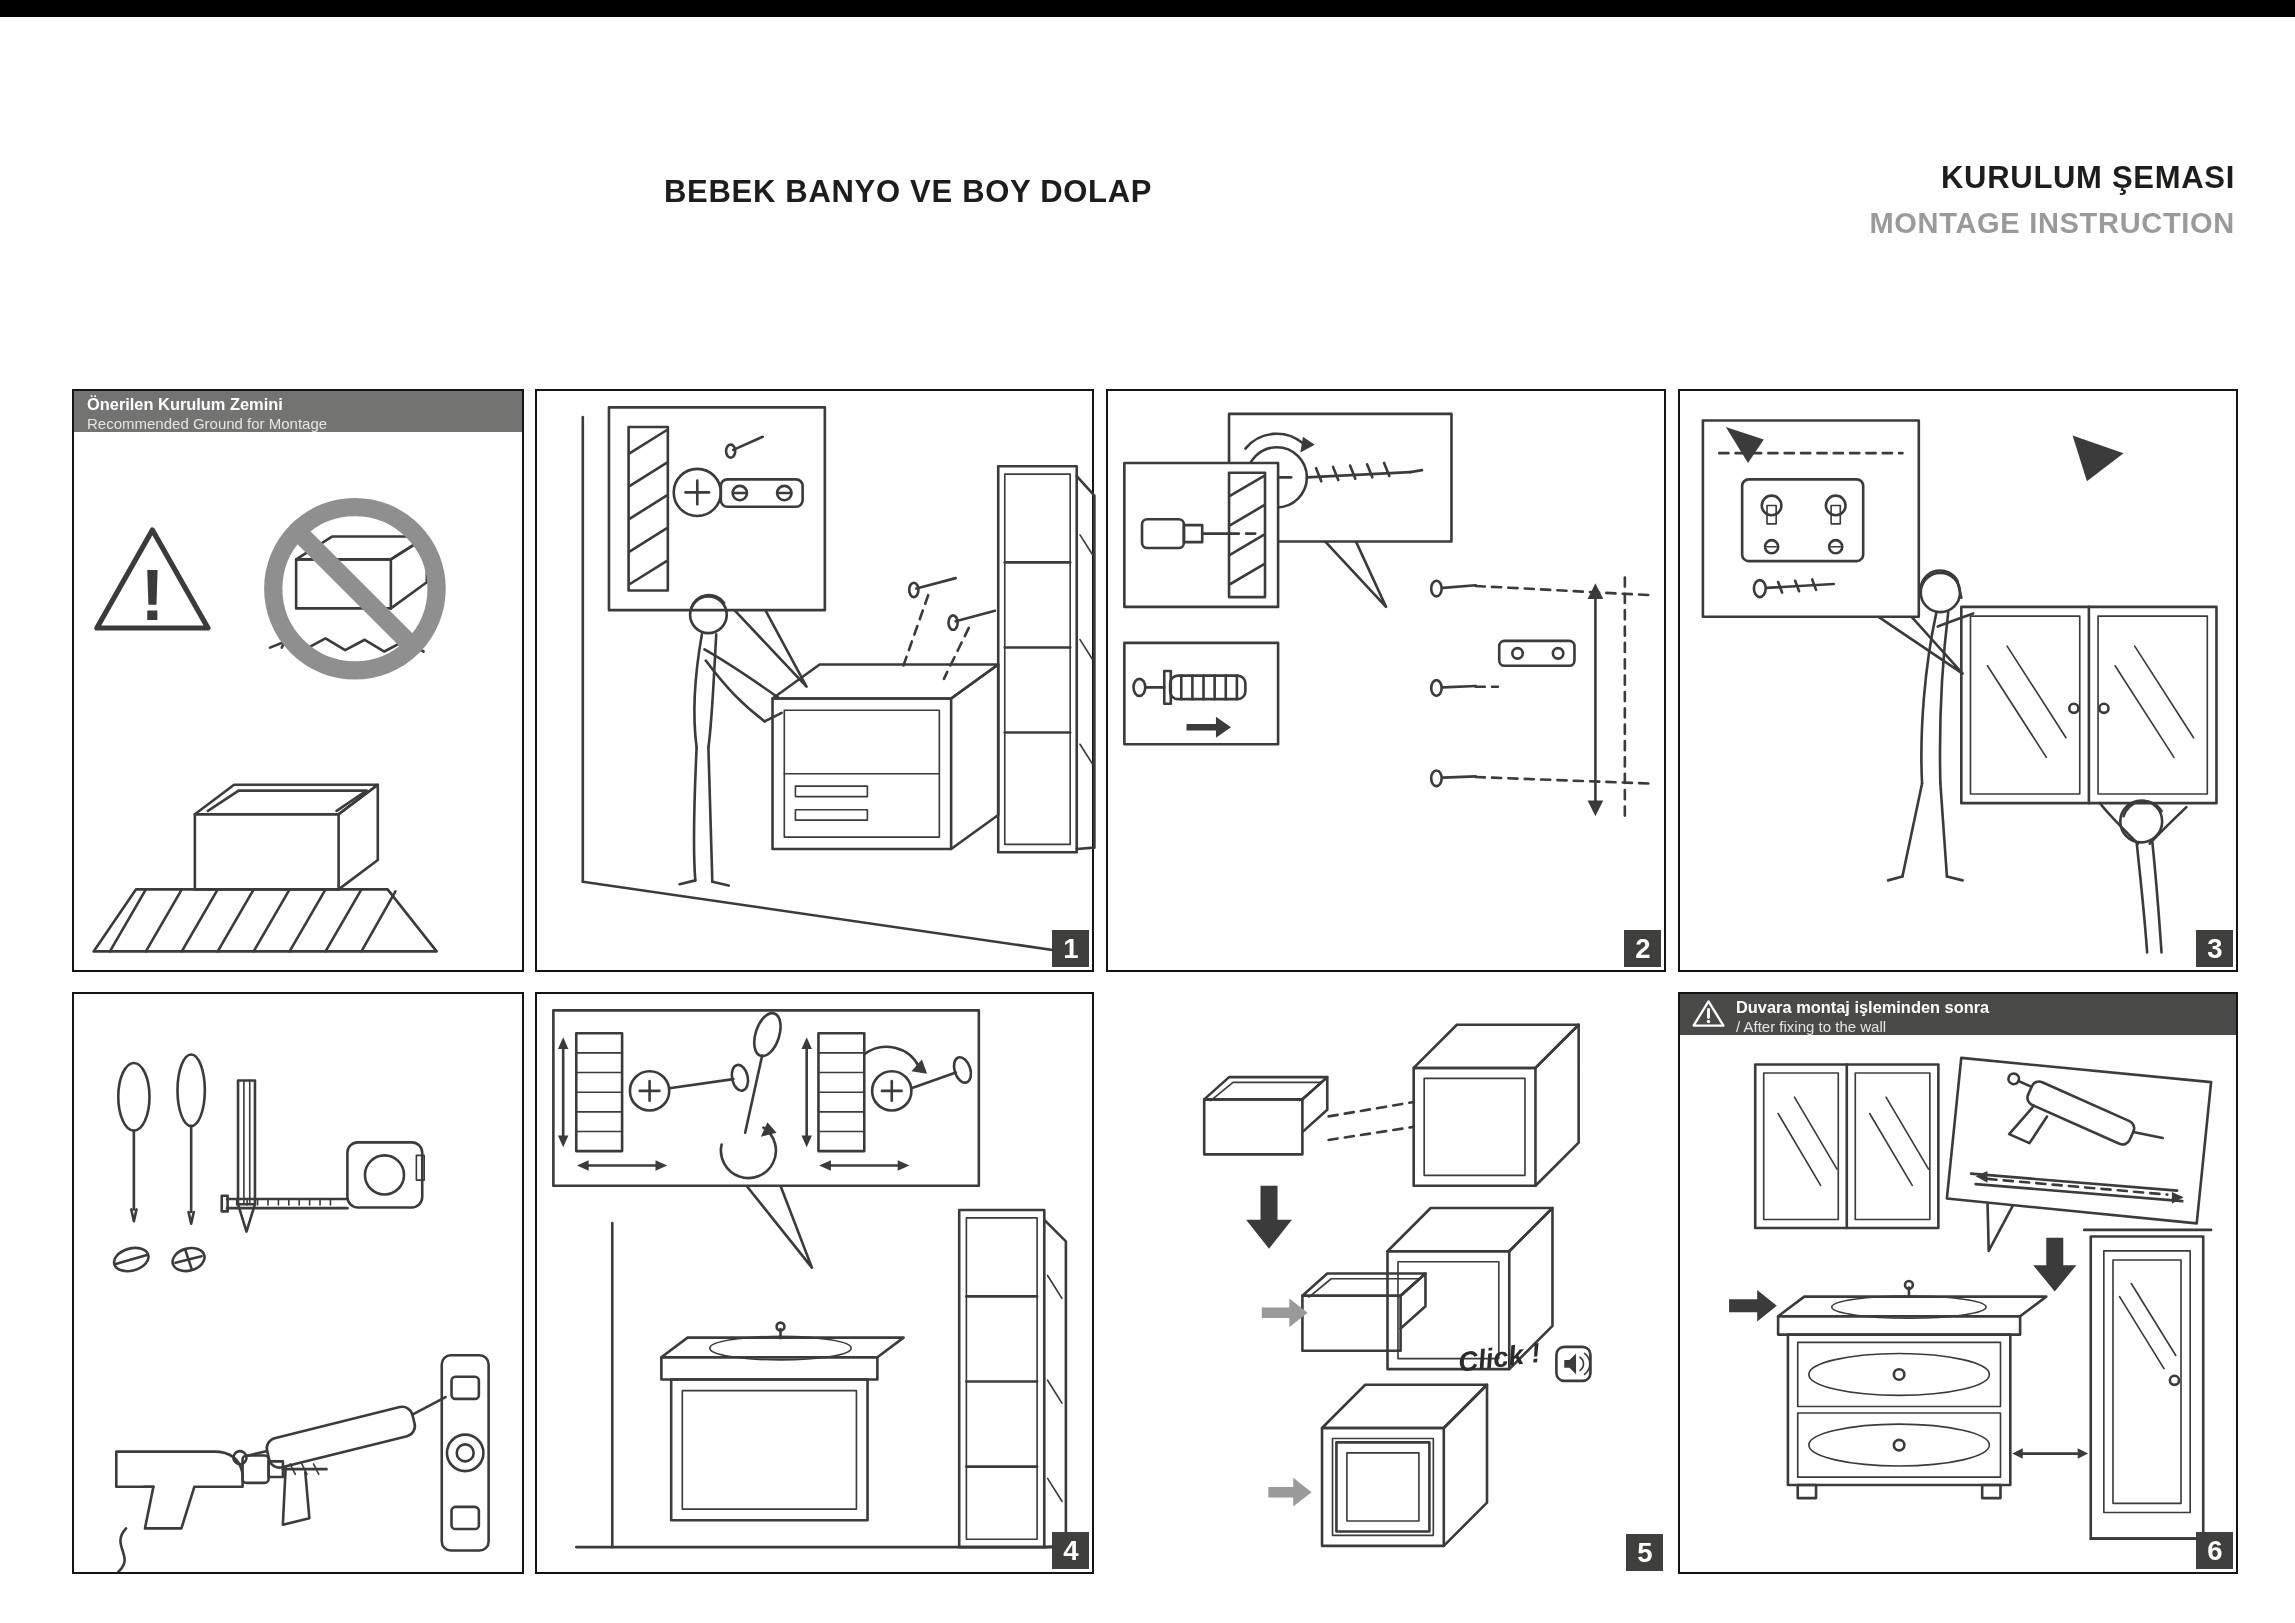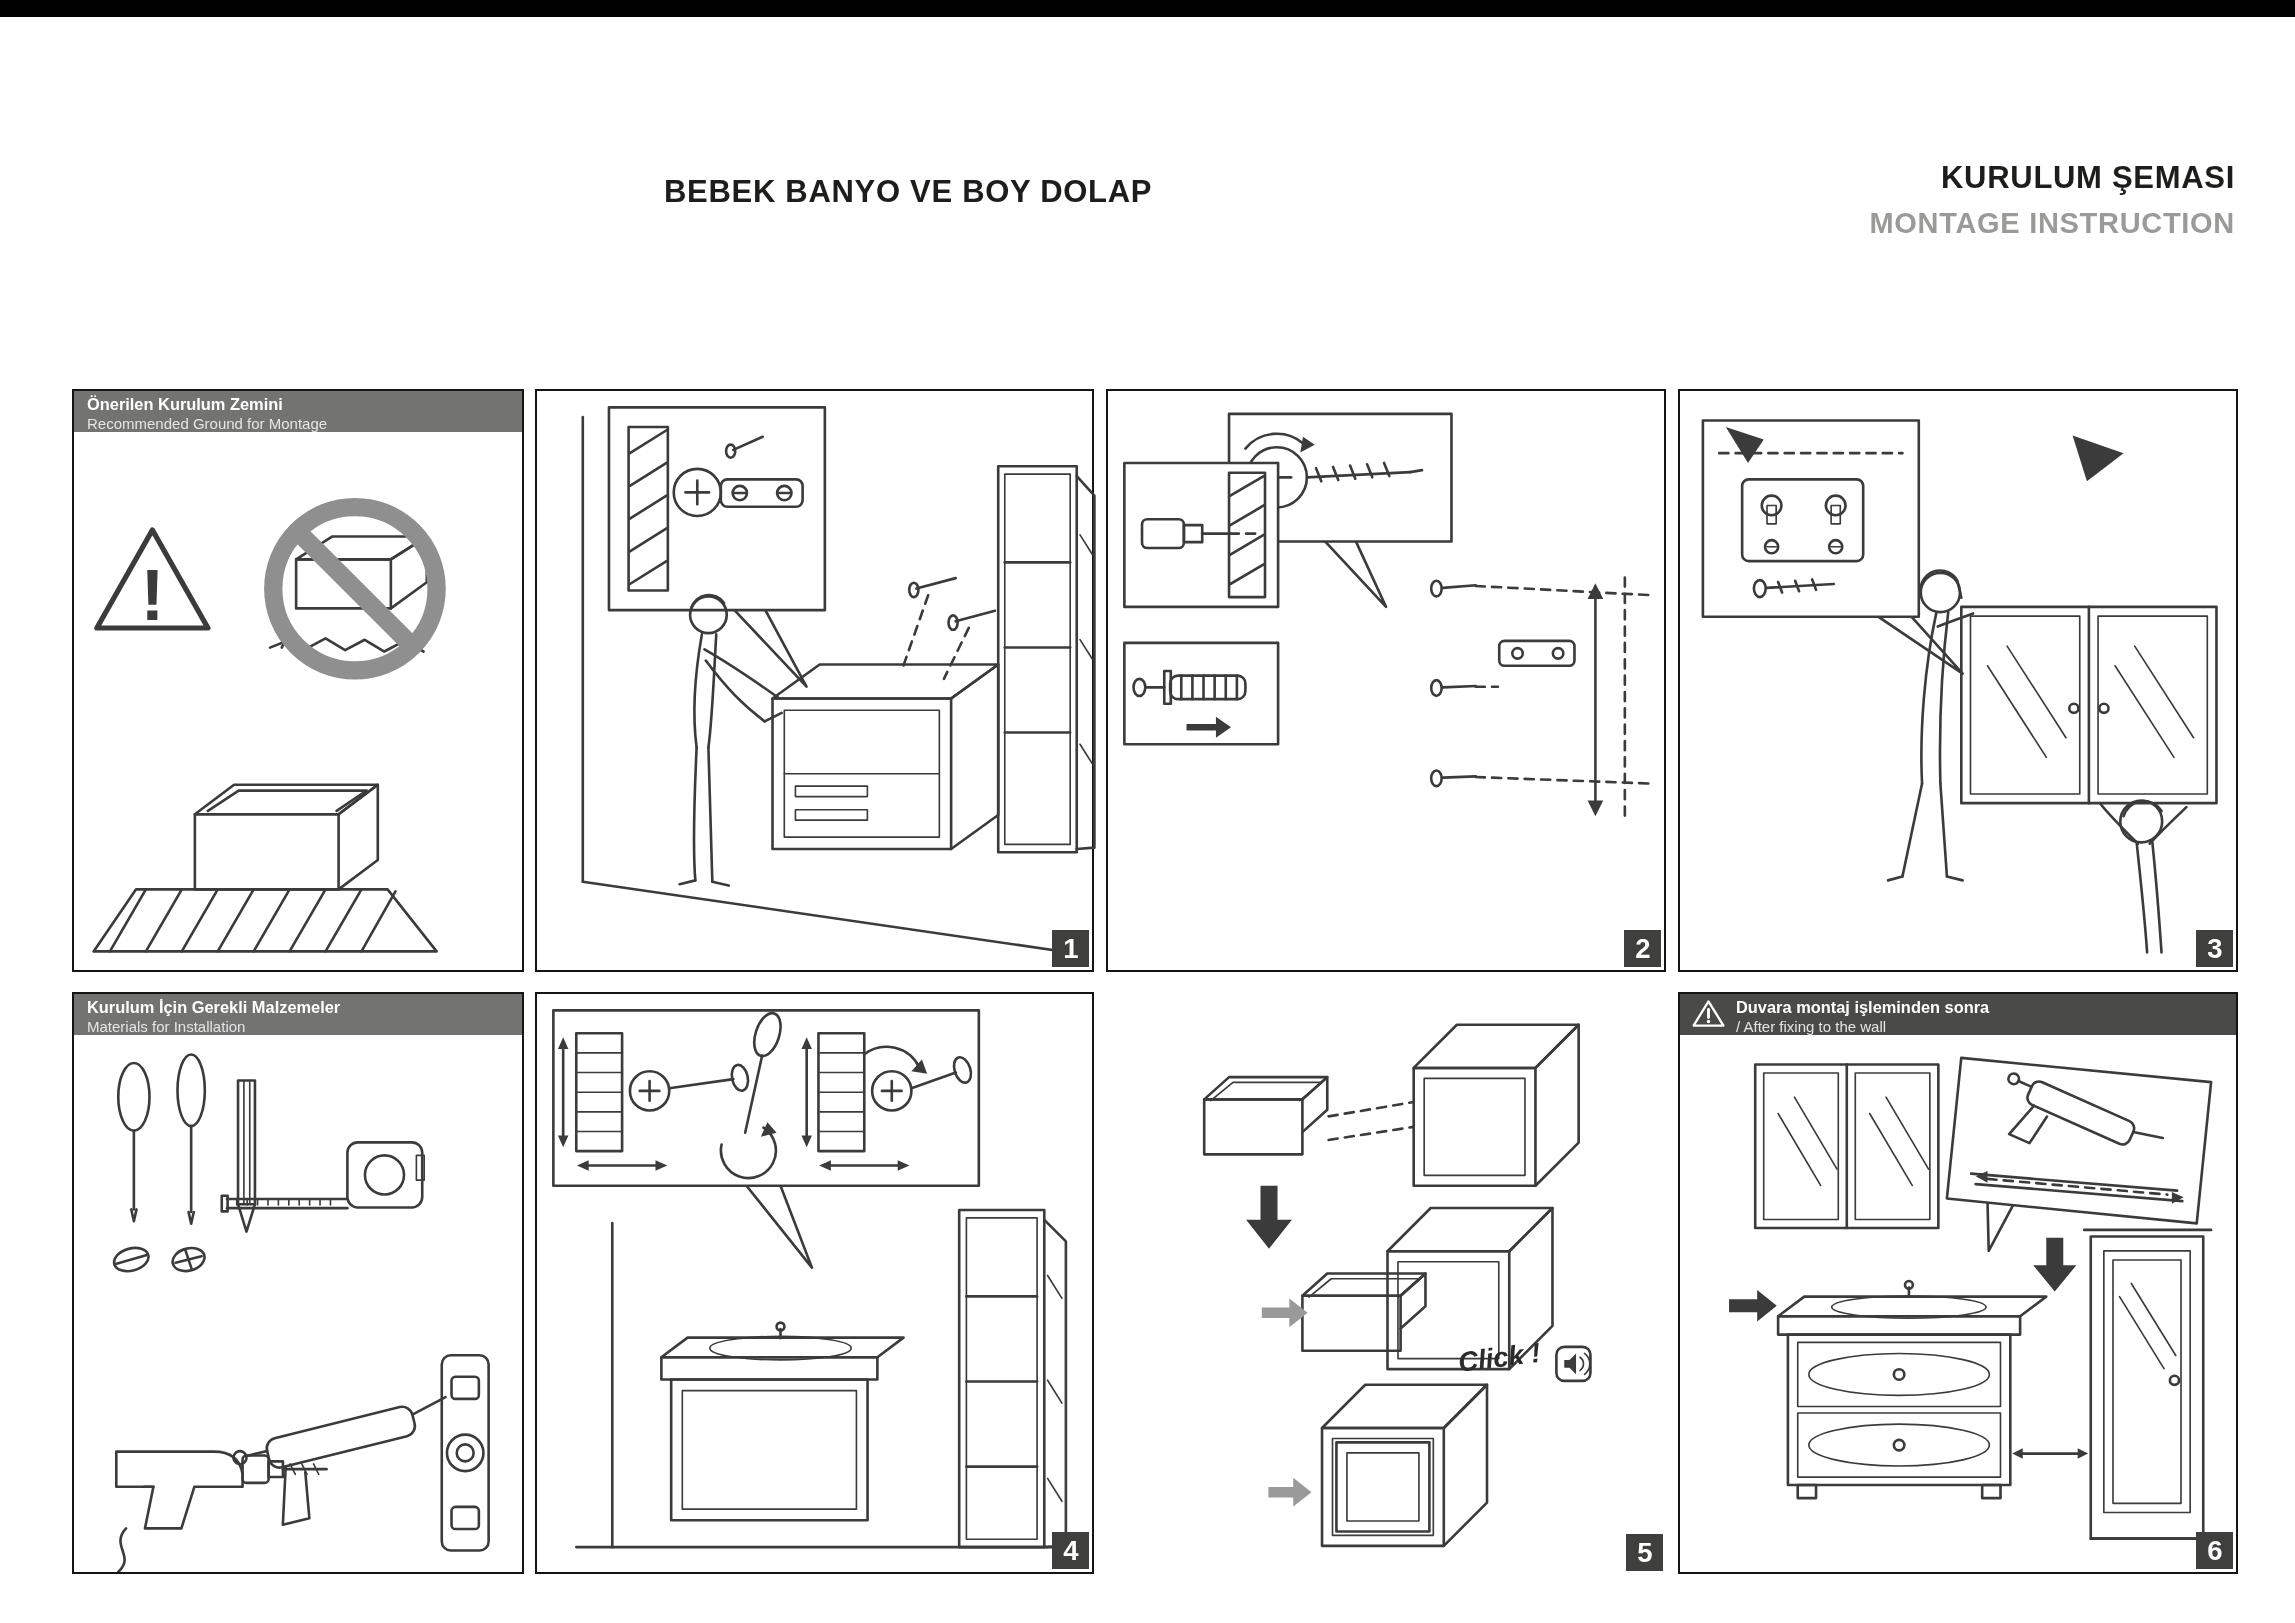--- a/index.html
+++ b/index.html
@@ -291,24 +291,20 @@
         <path d="M698,690 C704,748 710,800 714,858"></path>
         <path d="M722,690 C728,748 732,800 736,858"></path>
         <path d="M700,692 C672,664 654,646 642,630"></path>
         <path d="M718,692 C744,664 762,648 774,636"></path>
       </g>
     </svg>
     <div class="badge">3</div>
   </div>
 
   <div class="panel" style="left:72px;top:992px;width:452px;height:582px;">
-    <div class="phead">
-      <div class="l1">Kurulum İçin Gerekli Malzemeler</div>
-      <div class="l2">Materials for Installation</div>
-    </div>
     <svg class="art ln" style="top:41px;height:537px;" viewBox="0 0 690 825">
       <g>
         <ellipse cx="92" cy="95" rx="24" ry="52"></ellipse>
         <line x1="92" y1="147" x2="92" y2="268"></line>
           <path d="M88,268 L92,286 L96,268"></path>
         <ellipse cx="88" cy="345" rx="27" ry="17" transform="rotate(-15 88 345)"></ellipse>
         <line x1="64" y1="352" x2="112" y2="338"></line>
       </g>
       <g>
         <ellipse cx="180" cy="85" rx="21" ry="55"></ellipse>

